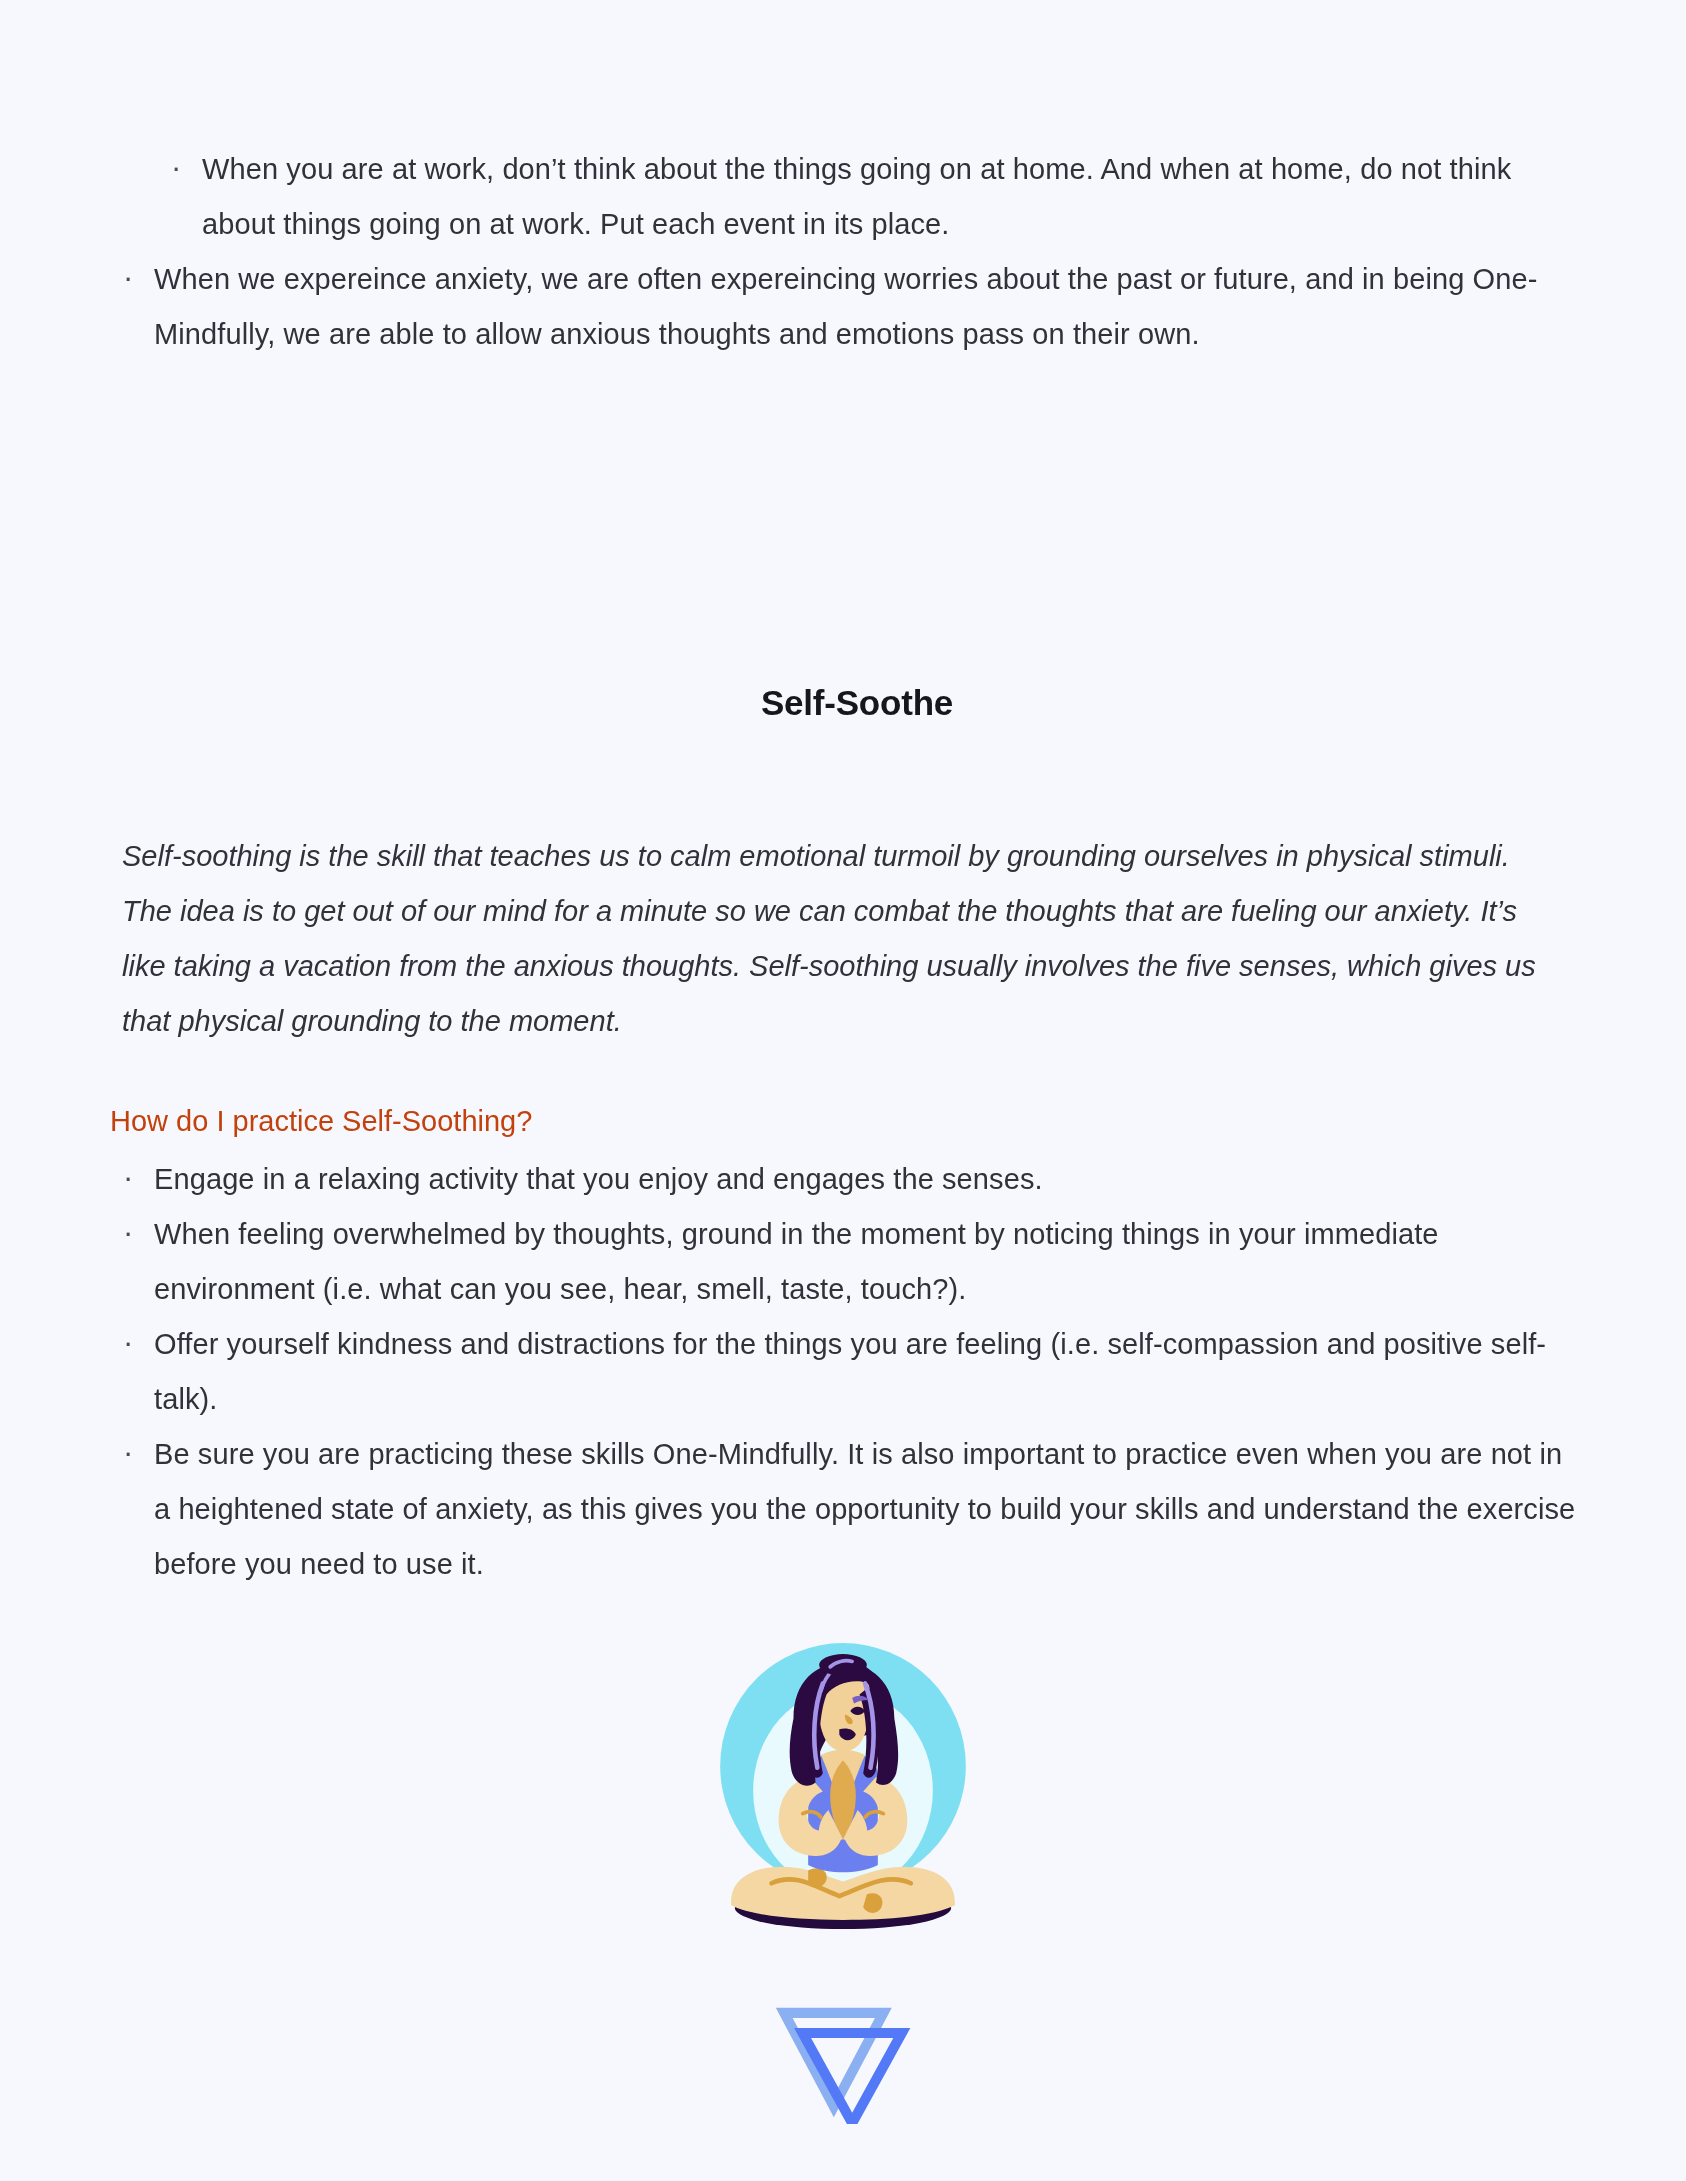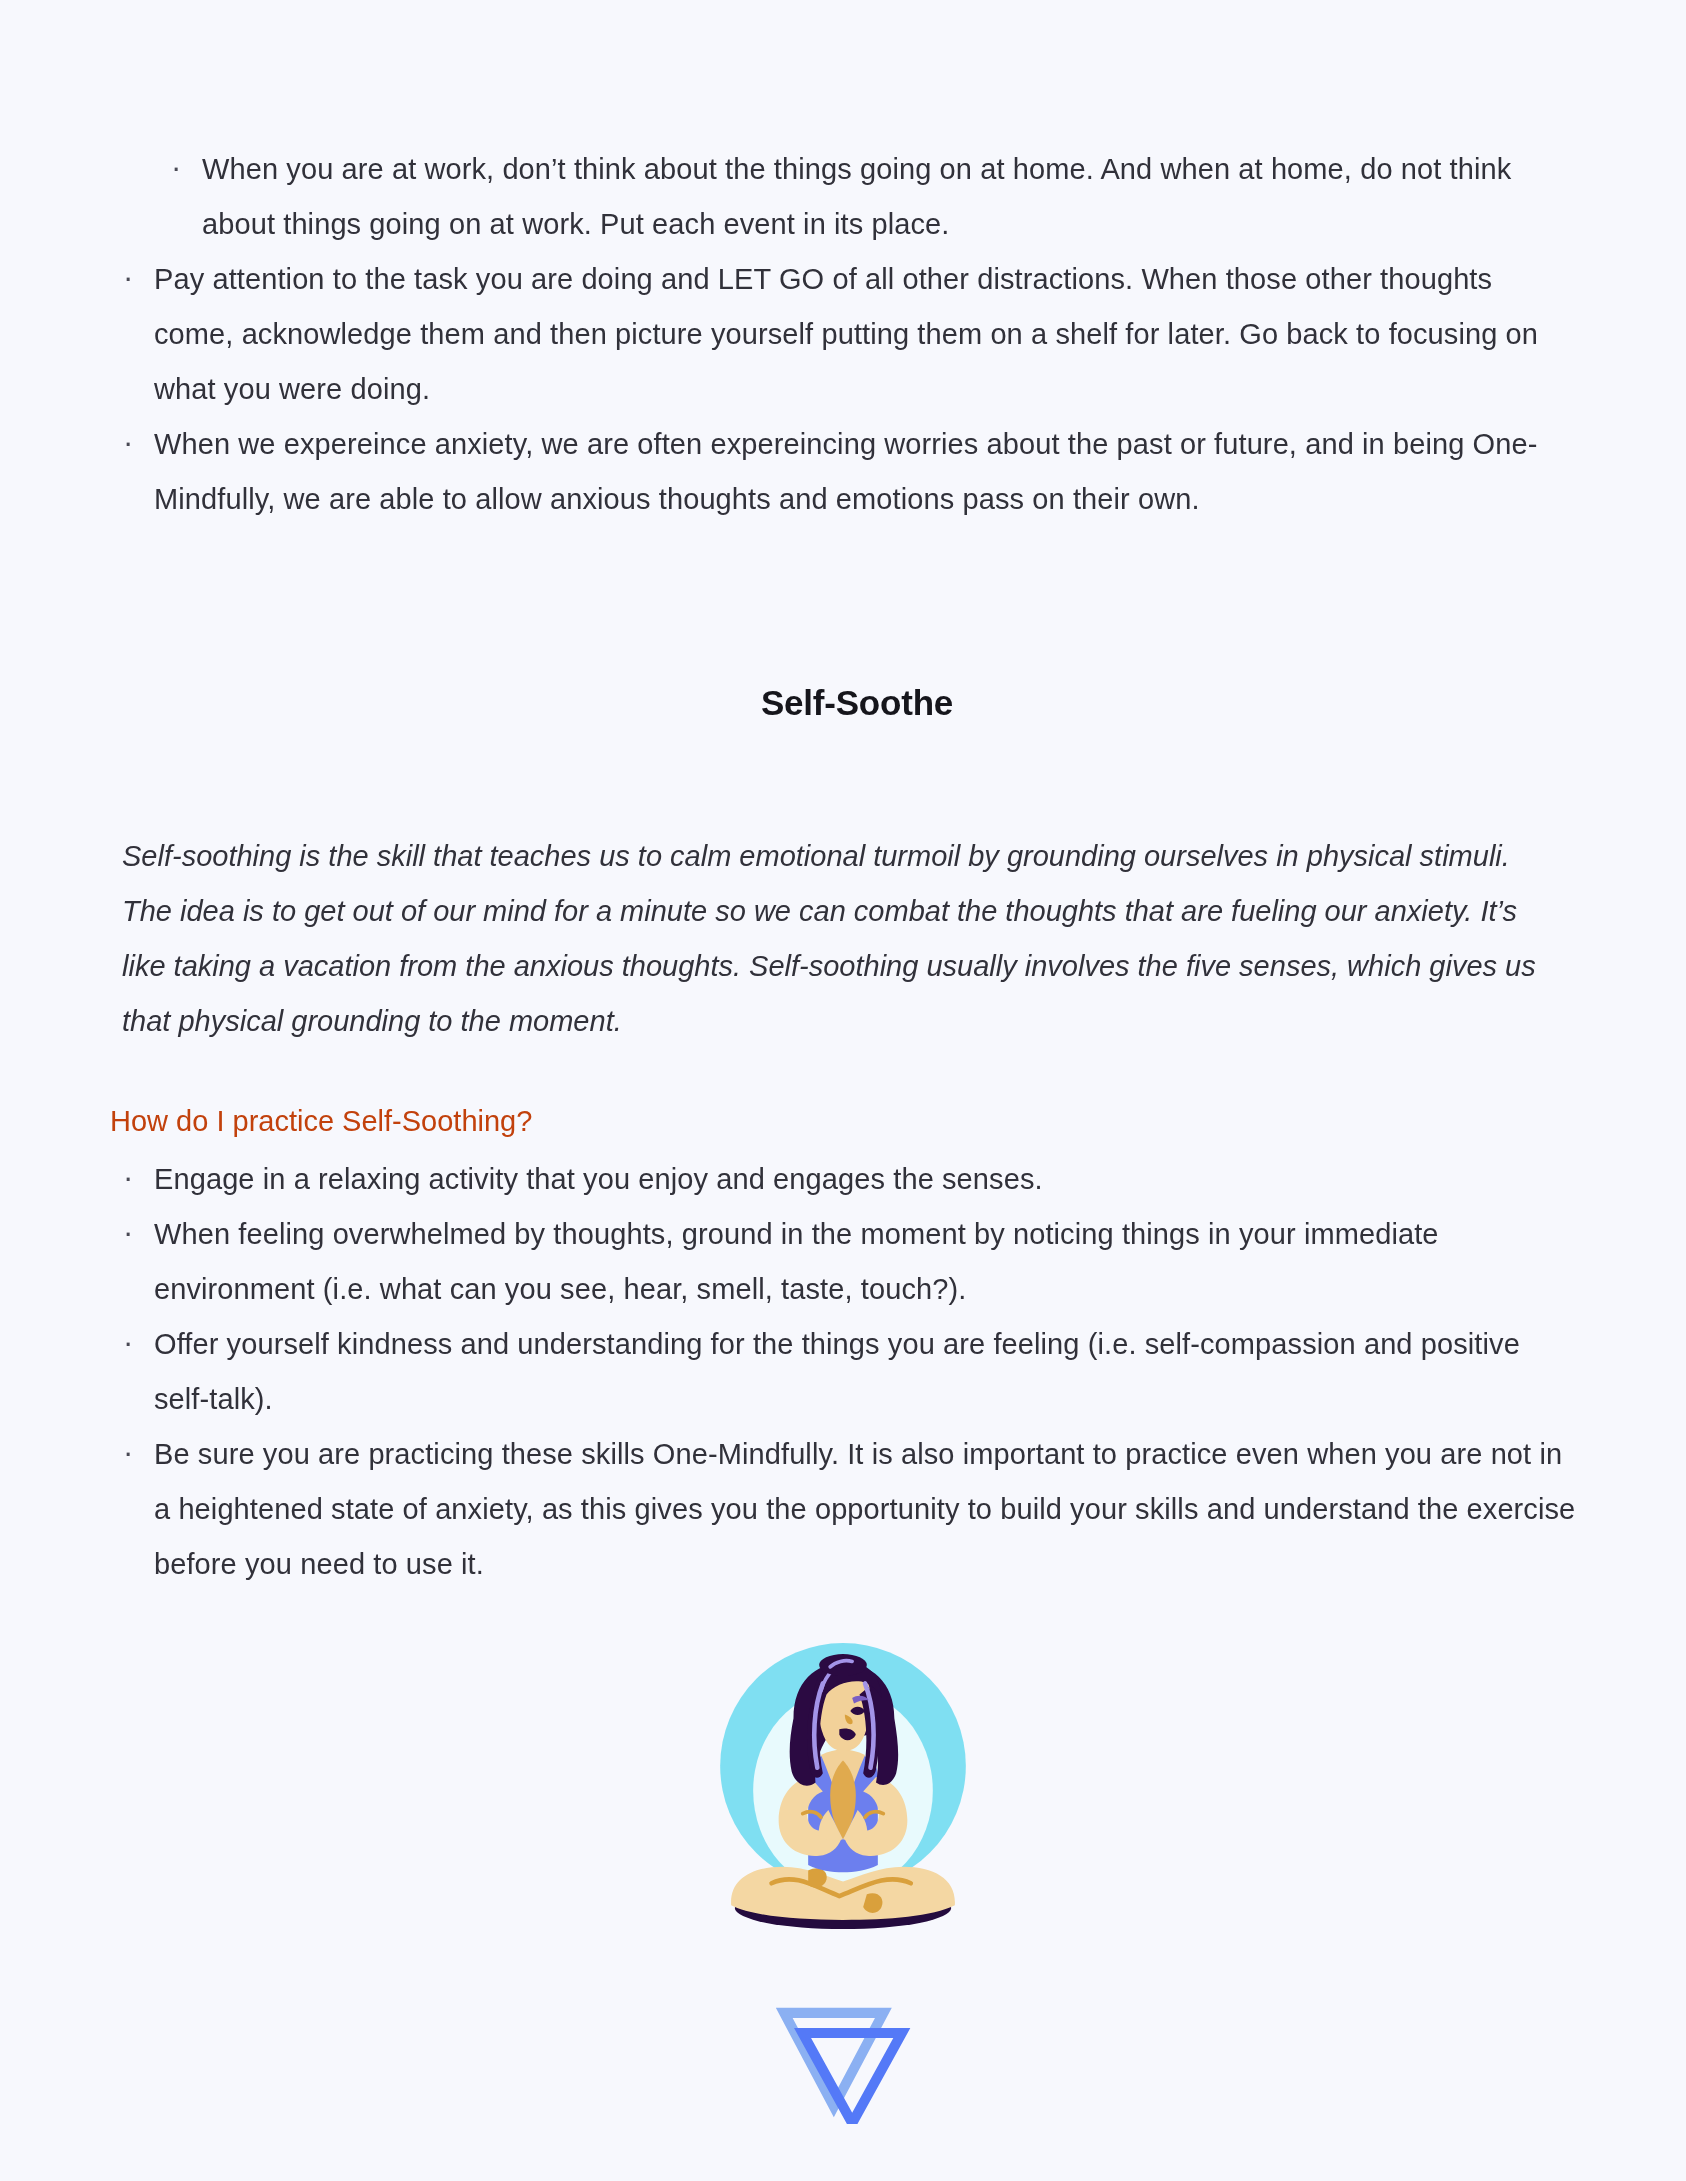--- a/index.html
+++ b/index.html
@@ -133,37 +133,36 @@
 
 <div class="page">
 
   <div id="top-list-block">
 
     <ul class="bullets sub-list">
       <li class="body-text">When you are at work, don’t think about the things going on at home. And when at home, do not think about things going on at work. Put each event in its place.</li>
     </ul>
 
     <ul class="bullets">
-      <li class="body-text">Pay attention to the task you are doing and LET GO of all other distractions. When those other thoughts come, acknowledge them and then picture yourself putting them on a shelf for later. Go back to focusing on what you were doing.</li>
       <li class="body-text">When we expereince anxiety, we are often expereincing worries about the past or future, and in being One-Mindfully, we are able to allow anxious thoughts and emotions pass on their own.</li>
     </ul>
 
   </div>
 
   <div id="section-heading">Self-Soothe</div>
 
   <div id="intro-paragraph">Self-soothing is the skill that teaches us to calm emotional turmoil by grounding ourselves in physical stimuli. The idea is to get out of our mind for a minute so we can combat the thoughts that are fueling our anxiety. It’s like taking a vacation from the anxious thoughts. Self-soothing usually involves the five senses, which gives us that physical grounding to the moment.</div>
 
   <div id="practice-section">
     <div id="practice-heading">How do I practice Self-Soothing?</div>
 
     <ul class="bullets">
       <li class="body-text">Engage in a relaxing activity that you enjoy and engages the senses.</li>
       <li class="body-text">When feeling overwhelmed by thoughts, ground in the moment by noticing things in your immediate environment (i.e. what can you see, hear, smell, taste, touch?).</li>
-      <li class="body-text">Offer yourself kindness and understanding for the things you are feeling (i.e. self-compassion and positive self-talk).</li>
+      <li class="body-text">Offer yourself kindness and distractions for the things you are feeling (i.e. self-compassion and positive self-talk).</li>
       <li class="body-text">Be sure you are practicing these skills One-Mindfully. It is also important to practice even when you are not in a heightened state of anxiety, as this gives you the opportunity to build your skills and understand the exercise before you need to use it.</li>
     </ul>
   </div>
 
   <div id="meditation-illustration">
     <svg viewBox="0 0 300 330" width="275" height="303" xmlns="http://www.w3.org/2000/svg">
 
       <circle cx="150" cy="148" r="134" fill="#7FDFF2"></circle>
 
       <ellipse cx="150" cy="175" rx="98" ry="110" fill="#E8FAFD"></ellipse>

